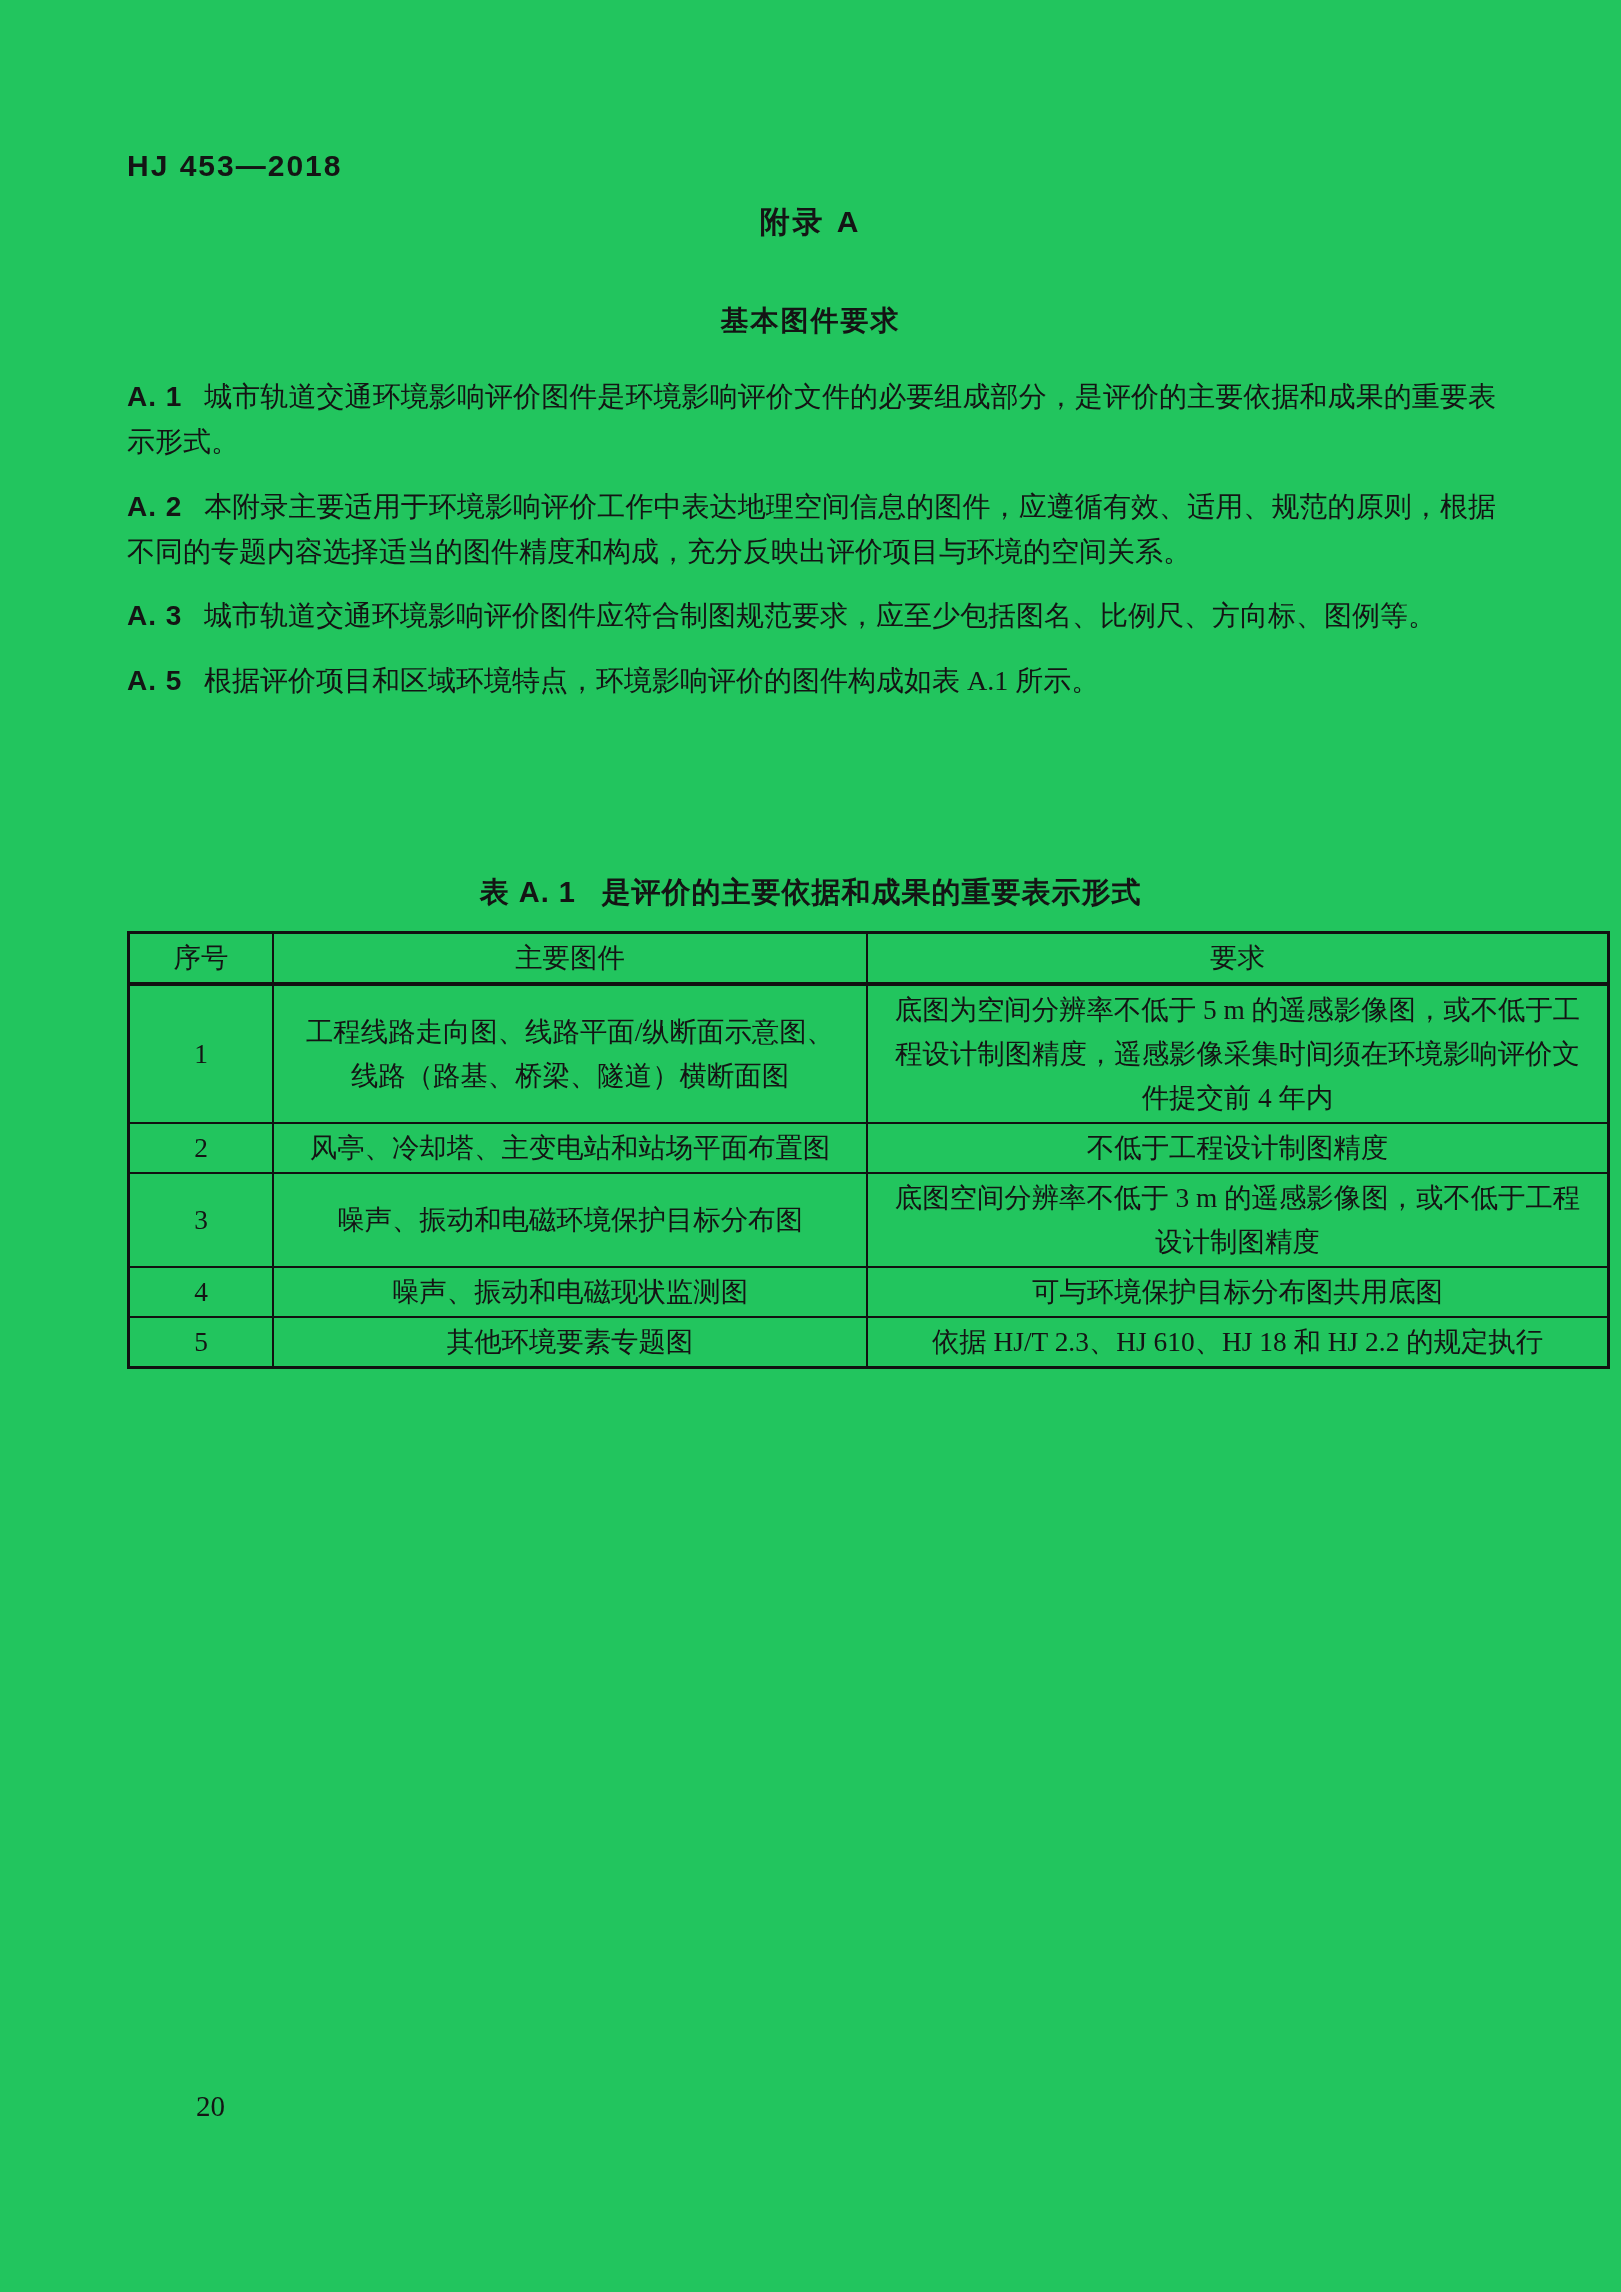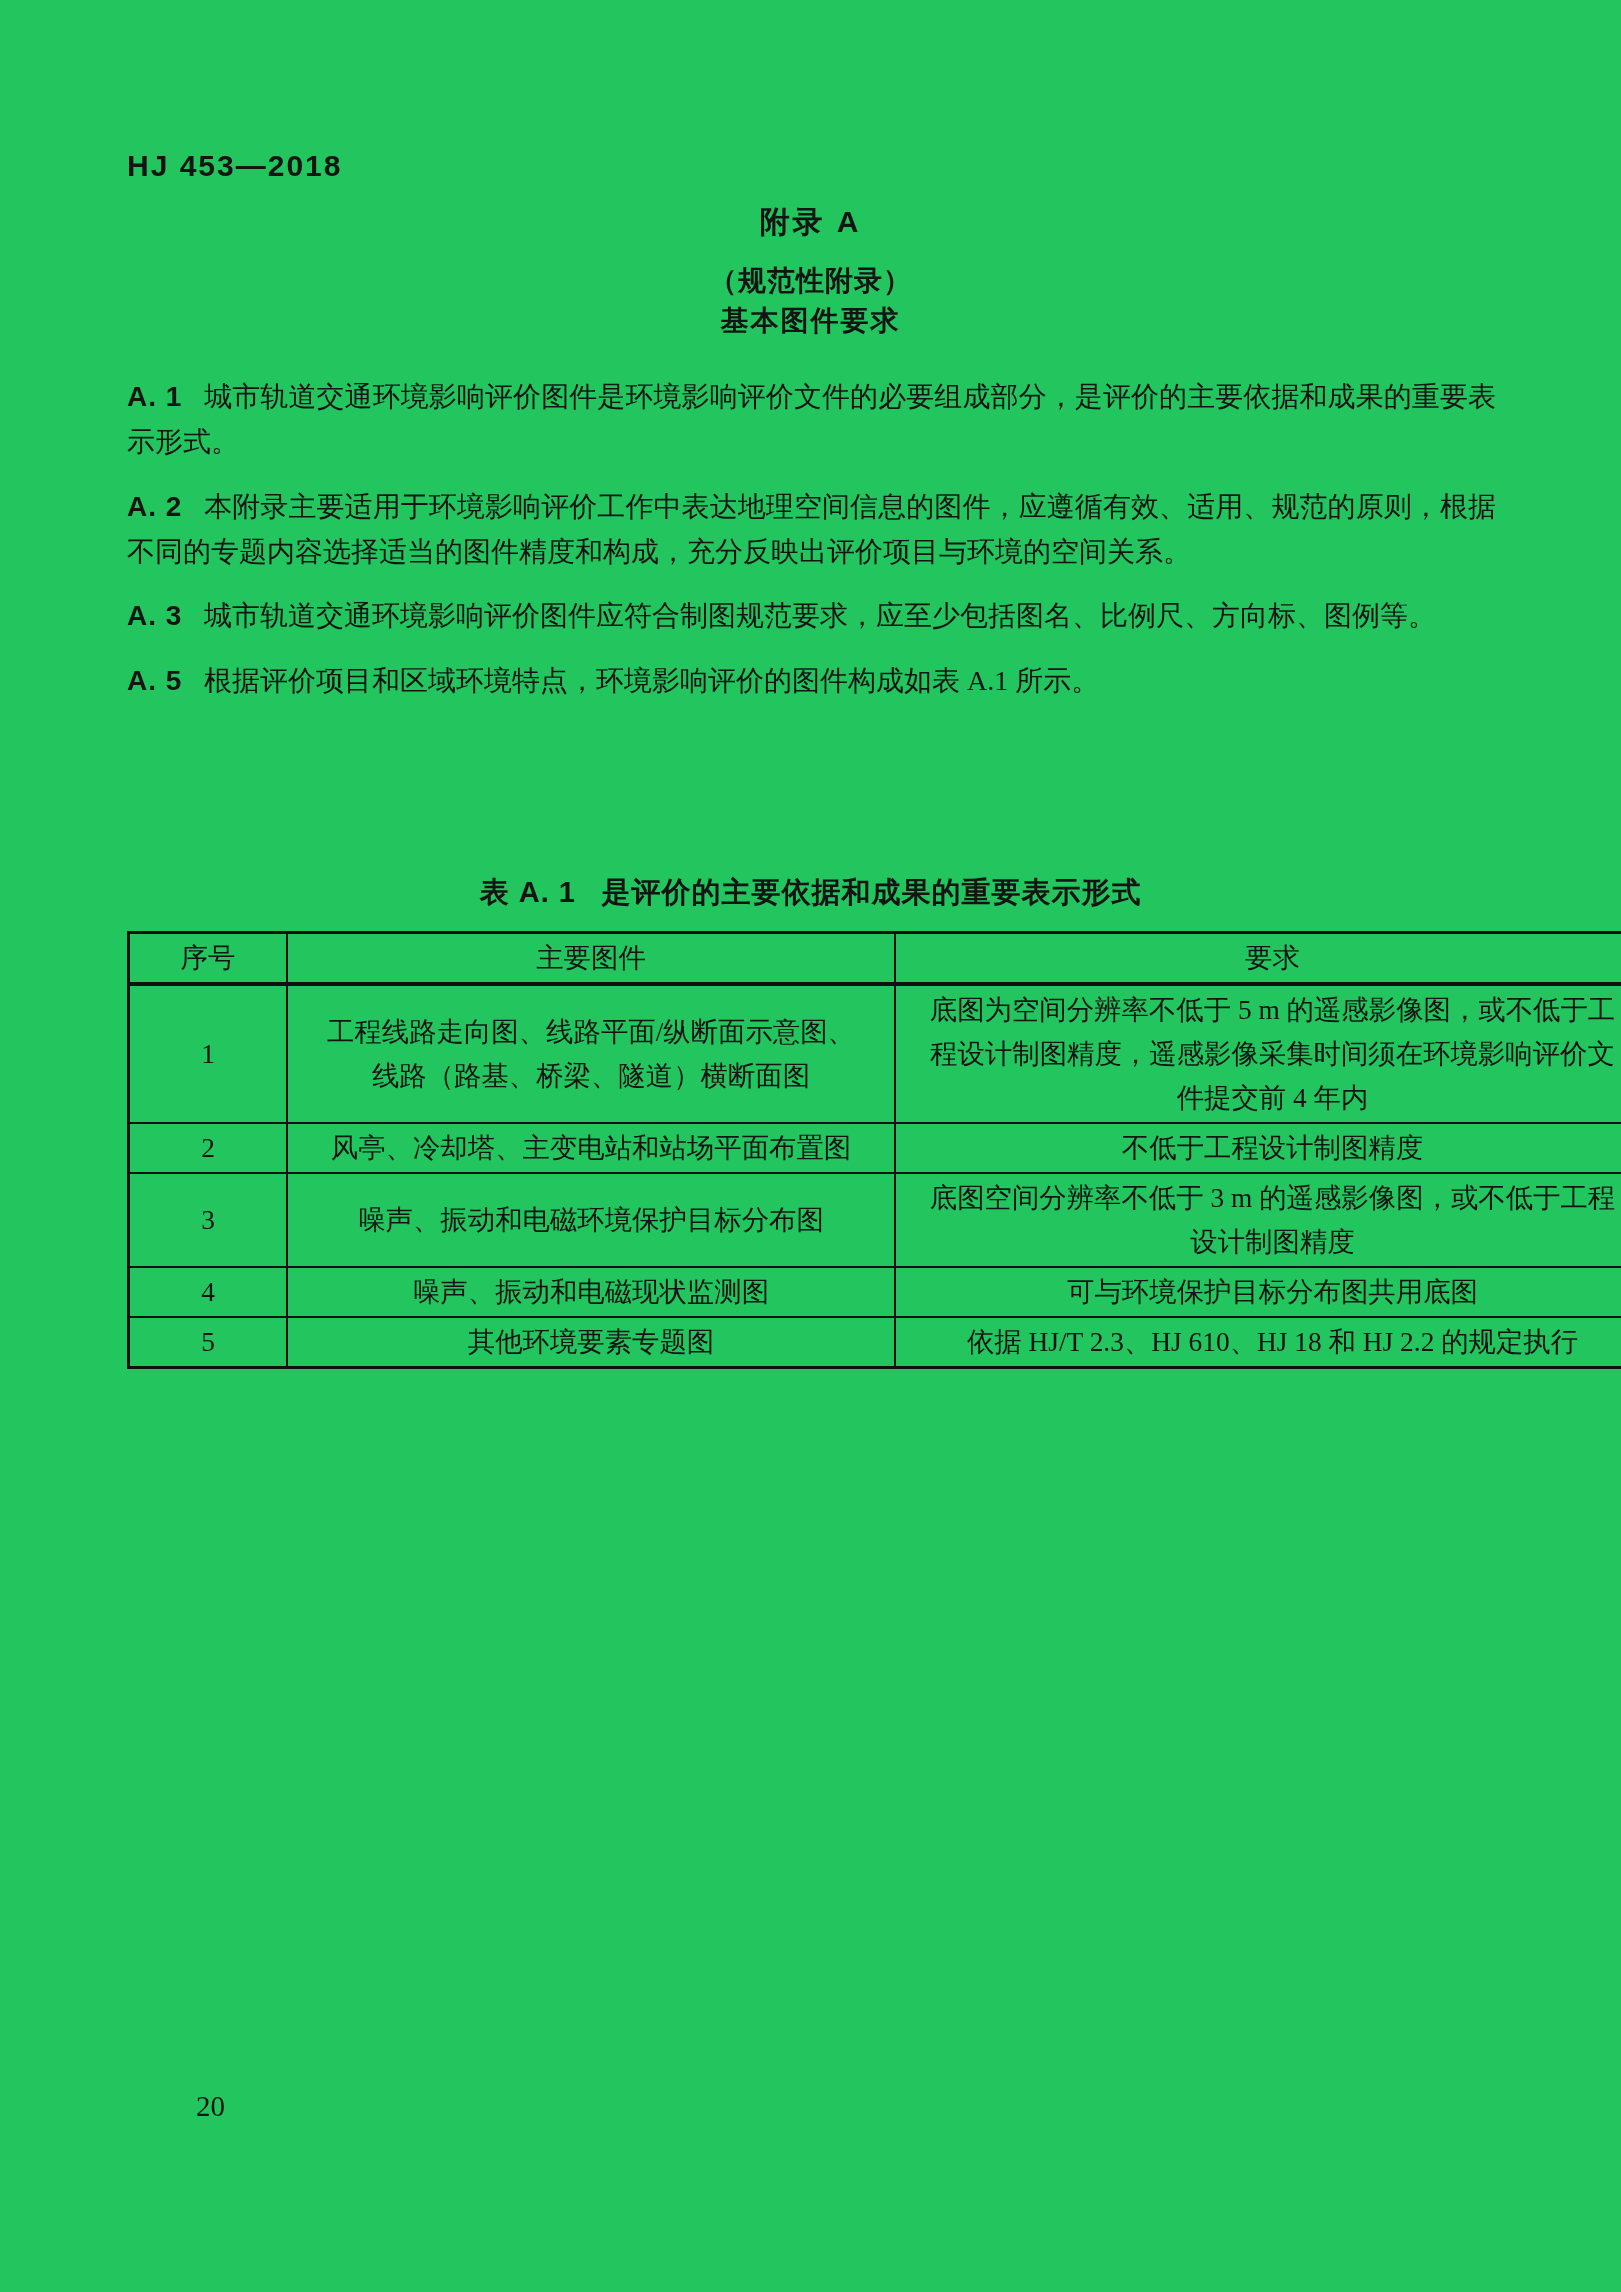--- a/index.html
+++ b/index.html
@@ -82,21 +82,21 @@
   .req-table th, .req-table td {
     border-left: 2px solid #111111;
     border-right: 2px solid #111111;
     border-top: 2.9px solid #111111;
     border-bottom: 2.9px solid #111111;
     text-align: center;
     vertical-align: middle;
     font-weight: normal;
     font-size: 27.4px;
     line-height: 44px;
-    padding: 2px 26px;
+    padding: 2px 19px;
     overflow: hidden;
   }
   .req-table thead th { height: 43px; border-bottom: 4.9px solid #111111; }
   .req-table .col-no   { width: 104px; }
   .req-table .col-item { width: 554px; }
   .req-table .col-req  { width: 701px; }
   .req-table tr.row-tall   td { height: 127px; }
   .req-table tr.row-short  td { height: 41px; }
   .req-table tr.row-medium td { height: 78px; }
 
@@ -108,21 +108,20 @@
   }
 </style>
 </head>
 <body>
 
 <div class="page">
 
   <div class="doc-number">HJ 453—2018</div>
 
   <div class="center-line appendix-title">附录 A</div>
-  <div class="center-line appendix-subtitle">（规范性附录）</div>
   <div class="center-line appendix-heading">基本图件要求</div>
 
   <div class="paragraphs">
     <p class="para">
       <span class="clause-label">A. 1</span><span>城市轨道交通环境影响评价图件是环境影响评价文件的必要组成部分，是评价的主要依据和成果的重要表示形式。</span>
     </p>
     <p class="para">
       <span class="clause-label">A. 2</span><span>本附录主要适用于环境影响评价工作中表达地理空间信息的图件，应遵循有效、适用、规范的原则，根据不同的专题内容选择适当的图件精度和构成，充分反映出评价项目与环境的空间关系。</span>
     </p>
     <p class="para">

